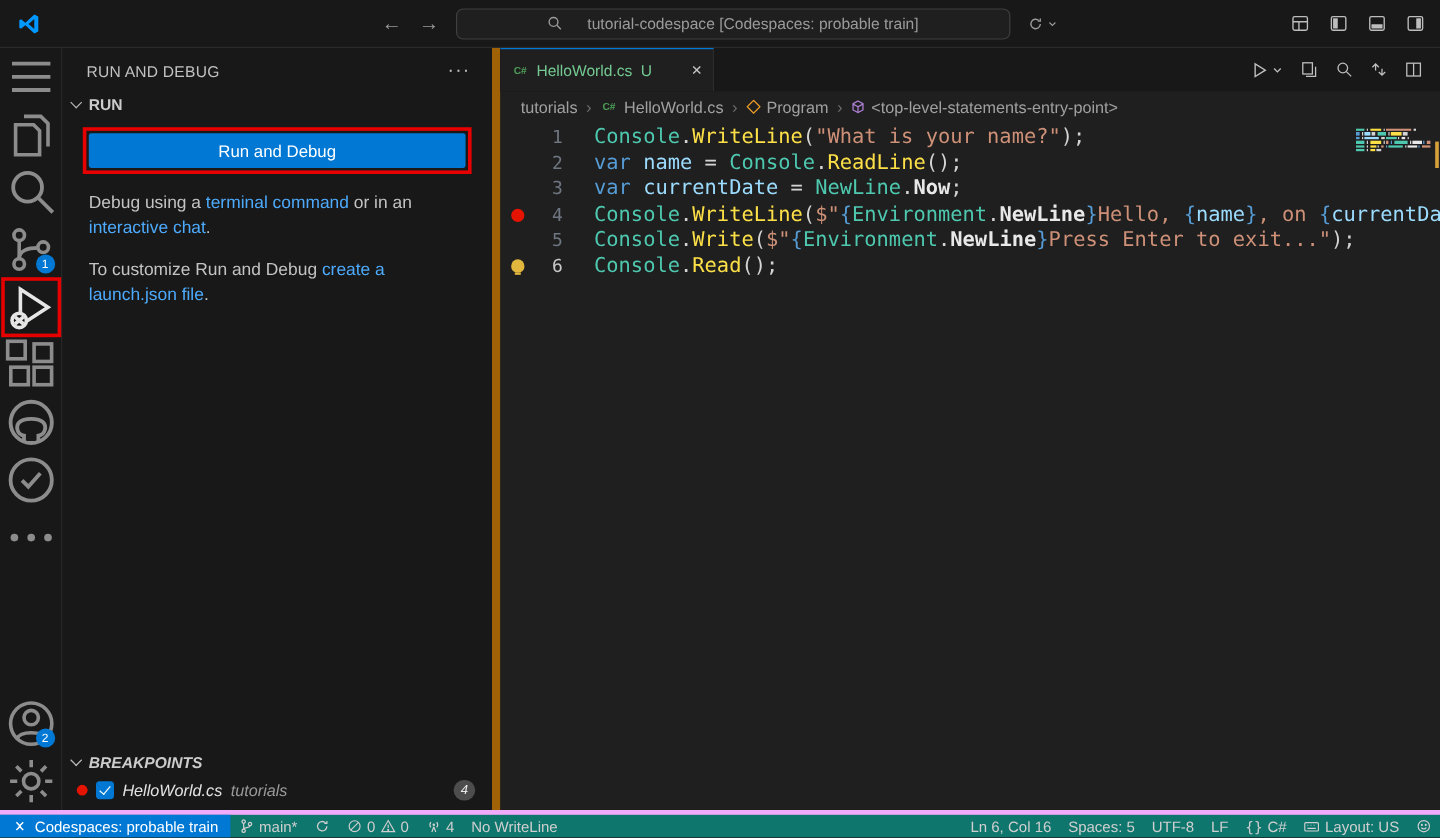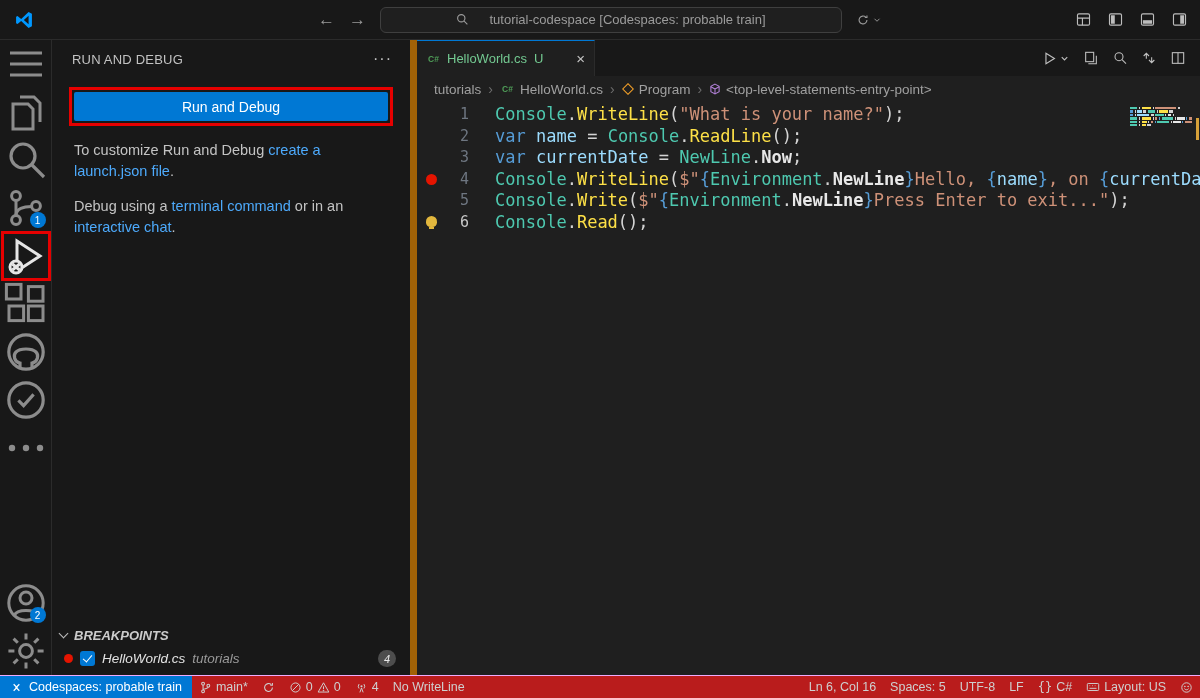--- a/index.html
+++ b/index.html
@@ -80,21 +80,21 @@
   .t-kw { color:#569cd6; } .t-va { color:#9cdcfe; } .t-pu { color:#d4d4d4; }
   .t-ip { color:#569cd6; } .t-pr { color:#e8e8e8; font-weight:700; }
 
   
   .minimap { position:absolute; top:5px; right:8px; width:62px; overflow:hidden; cursor:pointer; }
   .mm-line { height:3.4px; white-space:nowrap; overflow:hidden; }
   .mm-tok { display:inline-block; height:2.4px; background:currentColor; margin-right:1.6px; vertical-align:top; }
   .mm-marker { position:absolute; top:16px; right:1px; width:3px; height:22px; background:#d7a139; }
 
   
-  .statusbar { height:23px; background:#b91c1c; border-top:1px solid #f0abfc; display:flex; align-items:center; font-size:12.5px; color:#cfcfcf; }
+  .statusbar { height:23px; background:#0f766e; border-top:4px solid #f0abfc; display:flex; align-items:center; font-size:12.5px; color:#cfcfcf; }
   .sb-remote { height:100%; background:#0078d4; color:#ffffff; display:flex; align-items:center; gap:6px; padding:0 10px; cursor:pointer; flex:none; }
   .sb-item { display:flex; align-items:center; gap:4px; padding:0 7px; height:100%; cursor:pointer; white-space:nowrap; }
   .sb-item svg { flex:none; }
   .sb-right { margin-left:auto; display:flex; align-items:center; height:100%; }
   .mono { font-family:"DejaVu Sans Mono","Liberation Mono",monospace; font-size:12px; }
 </style>
 </head>
 <body>
 
 <div class="titlebar">
@@ -222,25 +222,29 @@
           <path d="M12 3.2v3M12 17.8v3M3.2 12h3M17.8 12h3M5.8 5.8l2.1 2.1M16.1 16.1l2.1 2.1M18.2 5.8l-2.1 2.1M7.9 16.1l-2.1 2.1"></path>
         </svg>
     </div>
   </div>
 
   <div class="sidebar">
     <div class="sb-titlerow">
       <span>RUN AND DEBUG</span>
       <span class="sb-more">···</span>
     </div>
+    <div class="sb-sect-head">
+      <span class="chev"></span>
+      <span>RUN</span>
+    </div>
     <div class="annot">
       <button class="runbtn">Run and Debug</button>
     </div>
+    <div class="hint"><span>Debug using a </span><span class="link">terminal command</span><span> or in an </span><span class="link">interactive chat</span><span>.</span></div>
     <div class="hint"><span>To customize Run and Debug </span><span class="link">create a launch.json file</span><span>.</span></div>
-    <div class="hint"><span>Debug using a </span><span class="link">terminal command</span><span> or in an </span><span class="link">interactive chat</span><span>.</span></div>
 
     <div class="bp-section">
       <div class="bp-head">
         <span class="chev"></span>
         <span>BREAKPOINTS</span>
       </div>
       <div class="bp-row">
         <span class="bp-dot"></span>
         <span class="checkbox"></span>
         <span class="bp-file">HelloWorld.cs</span>

